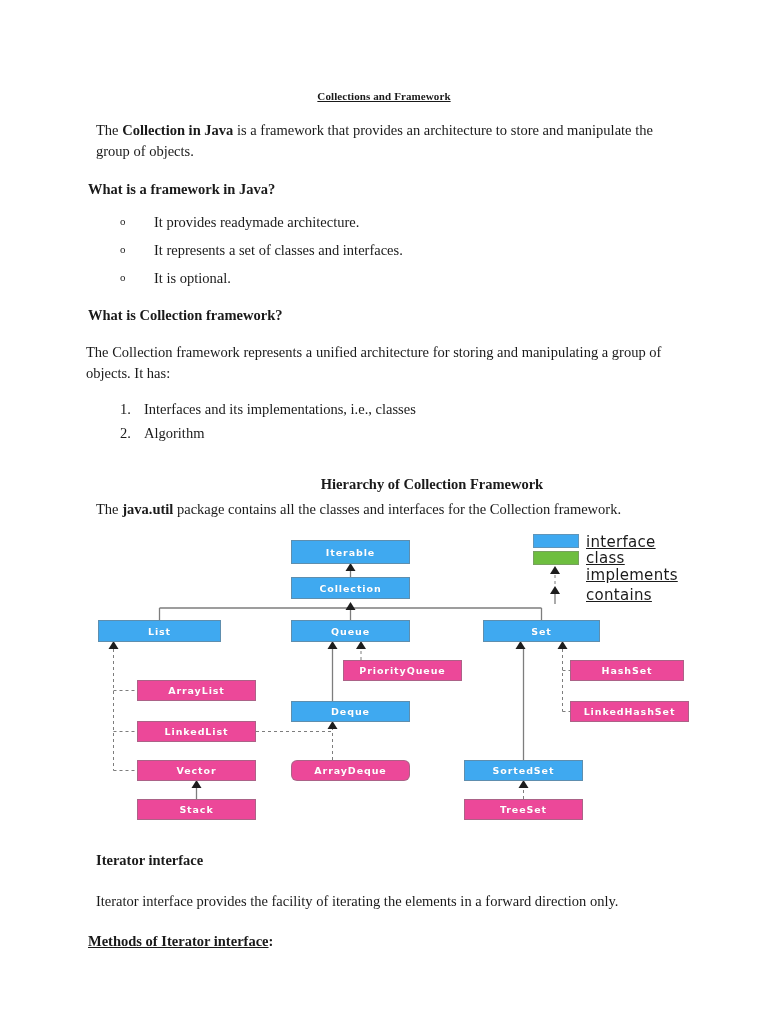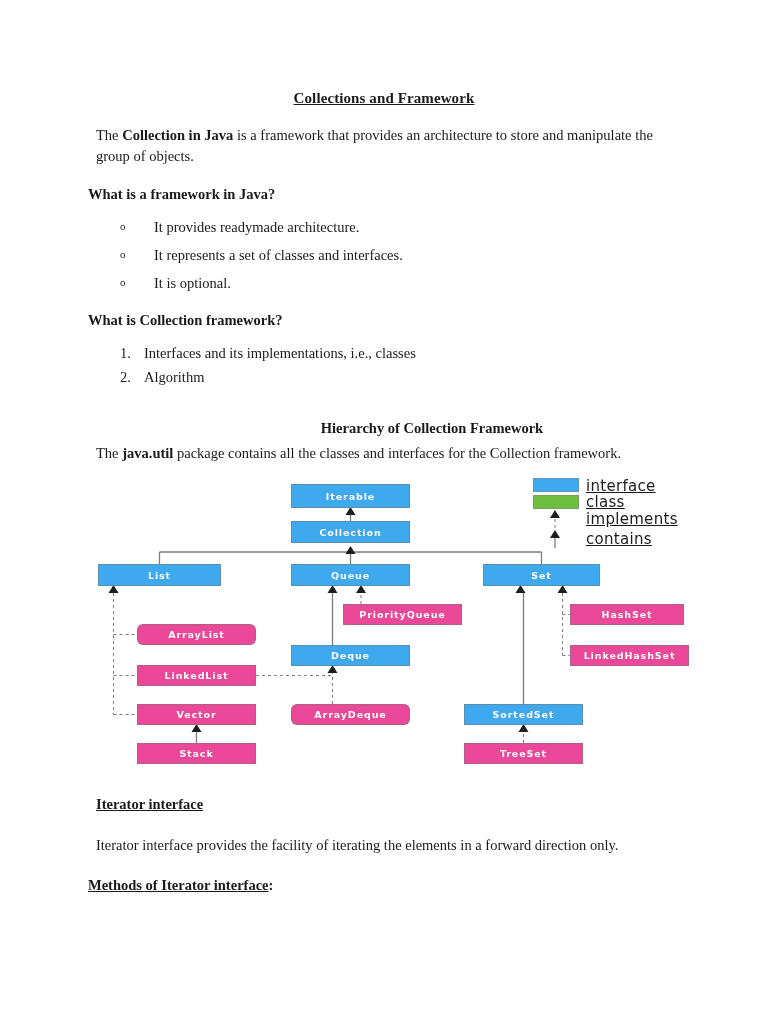--- a/index.html
+++ b/index.html
@@ -21,21 +21,21 @@
     position: relative;
     width: 768px;
     height: 1024px;
     box-sizing: border-box;
     padding: 0;
   }
 
   
   .doc-title {
     text-align: center;
-    font-size: 15px;
+    font-size: 11px;
     font-weight: bold;
     text-decoration: underline;
     margin: 90px 0 0 0;
     letter-spacing: .1px;
   }
 
   .para {
     font-size: 14.5px;
     line-height: 1.48;
     margin: 18px 0 0 0;
@@ -45,21 +45,21 @@
   .para.tight { margin-top: 14px; }
   .para.wide  { padding-left: 86px; padding-right: 86px; }
 
   .heading {
     font-size: 14.5px;
     font-weight: bold;
     margin: 18px 0 0 0;
     padding-left: 88px;
   }
   .heading.indent { padding-left: 96px; }
-  .heading.u { text-decoration: underline; }
+  .heading.u { }
 
   .heading-colon {
     font-size: 14.5px;
     font-weight: bold;
     margin: 20px 0 0 0;
     padding-left: 88px;
   }
   .heading-colon .u-part { text-decoration: underline; }
 
   b { font-weight: bold; }
@@ -165,20 +165,21 @@
   <div class="heading">What is a framework in Java?</div>
 
   <ul class="circle-list">
     <li><span class="marker">o</span><span>It provides readymade architecture.</span></li>
     <li><span class="marker">o</span><span>It represents a set of classes and interfaces.</span></li>
     <li><span class="marker">o</span><span>It is optional.</span></li>
   </ul>
 
   <div class="heading">What is Collection framework?</div>
 
+  <p class="para wide">The Collection framework represents a unified architecture for storing and manipulating a group of objects. It has:</p>
 
   <ol class="num-list">
     <li><span class="marker">1.</span><span>Interfaces and its implementations, i.e., classes</span></li>
     <li><span class="marker">2.</span><span>Algorithm</span></li>
   </ol>
 
   <div class="heading indent" style="margin-top:32px;text-align:center;">Hierarchy of Collection Framework</div>
 
   <p class="para tight" style="margin-top:6px;"><span>The </span><b>java.util</b><span> package contains all the classes and interfaces for the Collection framework.</span></p>
 
@@ -234,21 +235,21 @@
         </div>
         <div class="node iface" style="left: 483px; top: 90px; width: 117px; height: 22px;">
           <span>Set</span>
         </div>
         <div class="node klass" style="left: 343px; top: 130px; width: 119px; height: 21px;">
           <span>PriorityQueue</span>
         </div>
         <div class="node klass" style="left: 570px; top: 130px; width: 114px; height: 21px;">
           <span>HashSet</span>
         </div>
-        <div class="node klass" style="left: 137px; top: 150px; width: 119px; height: 21px; border-radius: 6px;">
+        <div class="node klass" style="left: 137px; top: 150px; width: 119px; height: 21px;">
           <span>ArrayList</span>
         </div>
         <div class="node iface" style="left: 291px; top: 171px; width: 119px; height: 21px;">
           <span>Deque</span>
         </div>
         <div class="node klass" style="left: 570px; top: 171px; width: 119px; height: 21px;">
           <span>LinkedHashSet</span>
         </div>
         <div class="node klass" style="left: 137px; top: 191px; width: 119px; height: 21px;">
           <span>LinkedList</span>

